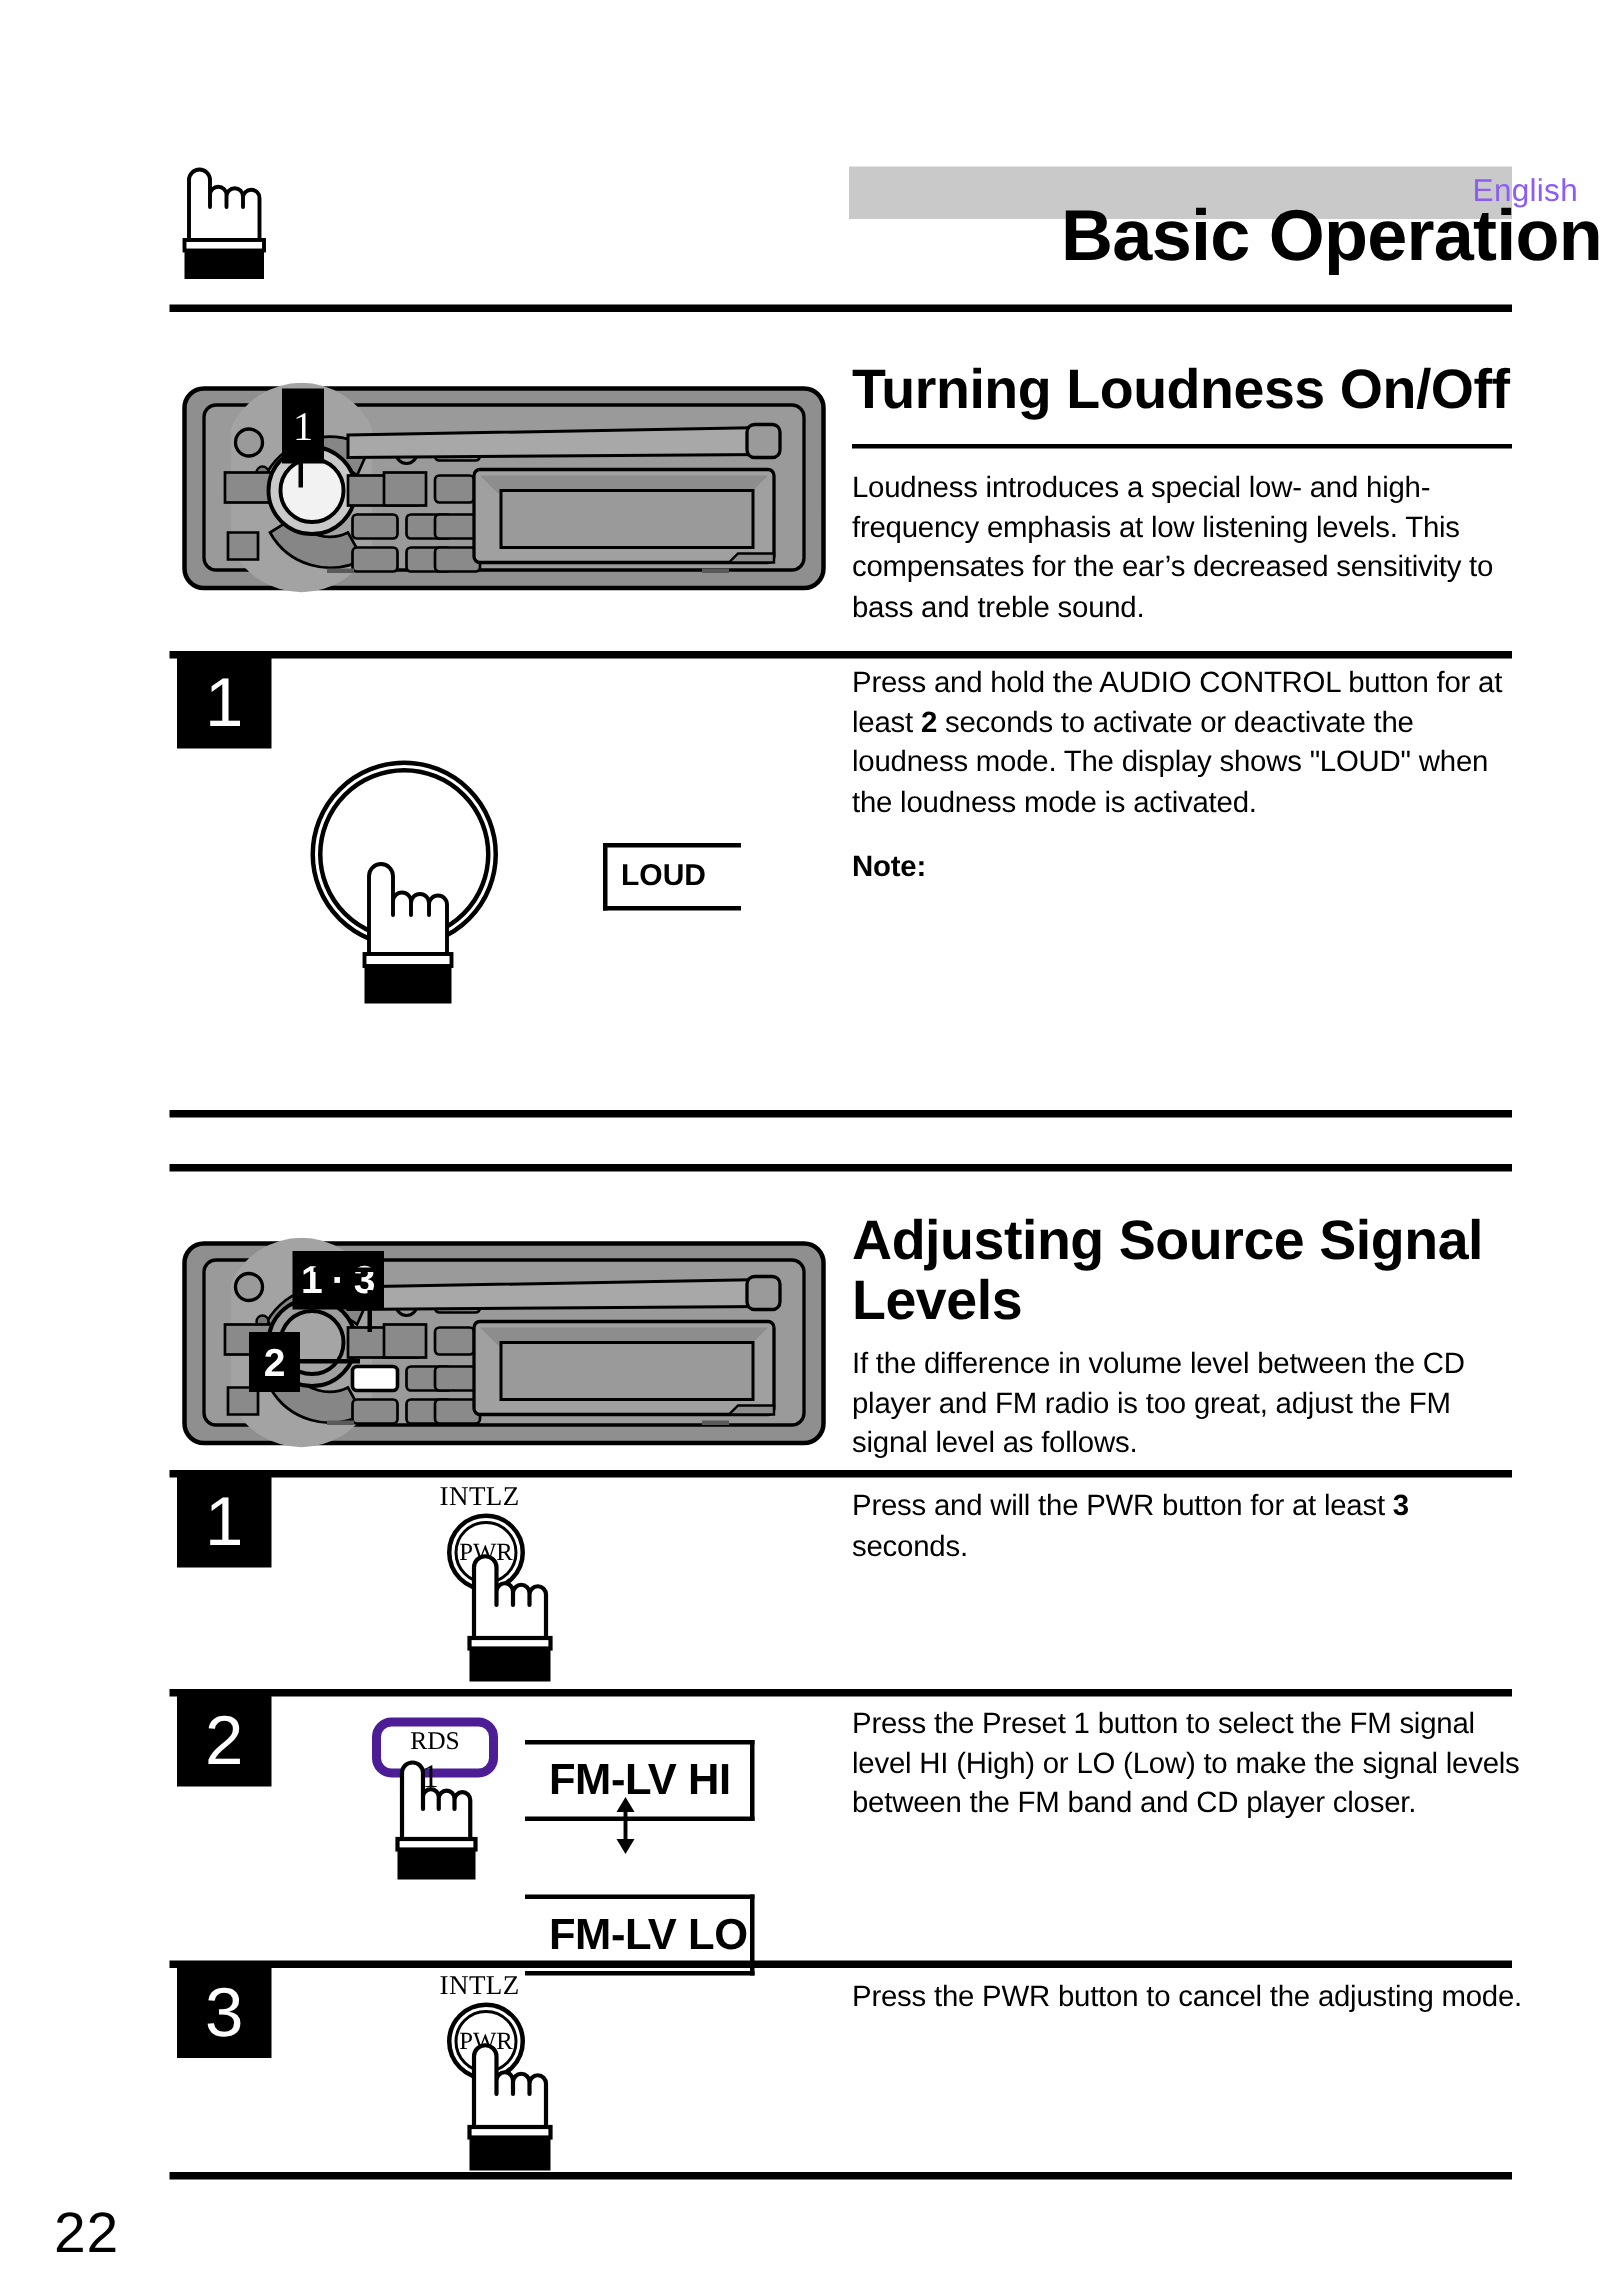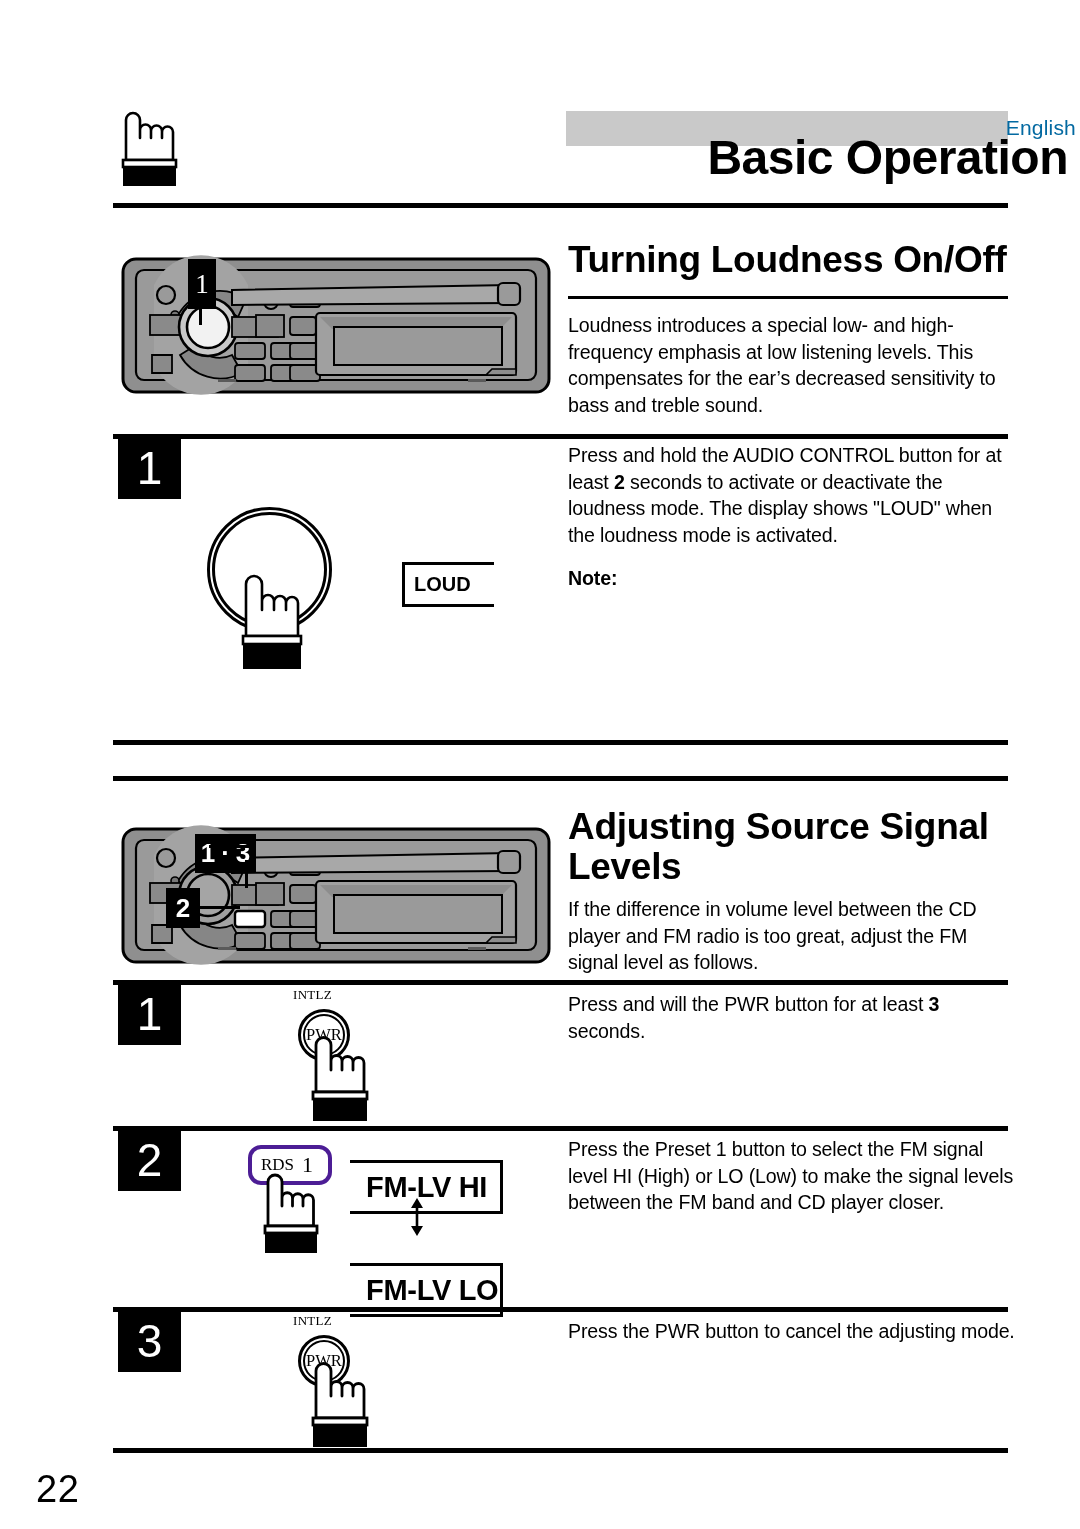--- a/index.html
+++ b/index.html
@@ -39,26 +39,26 @@
   .lang-band {
     position: absolute;
     left: 566px;
     top: 111px;
     width: 442px;
     height: 35px;
     background: #c9c9c9;
   }
   .lang-text {
     position: absolute;
-    right: 4px;
+    right: 28px;
     top: 111px;
     font-size: 21px;
     line-height: 33px;
     letter-spacing: .2px;
-    color: #0369a1;
+    color: #8b5cf6;
   }
   .page-title {
     position: absolute;
     right: 12px;
     top: 130px;
     font-size: 48px;
     font-weight: bold;
     letter-spacing: -0.5px;
     white-space: nowrap;
   }
@@ -147,21 +147,21 @@
   .fmbox .disp-label {
     font-size: 29px;
     font-weight: bold;
     letter-spacing: -0.3px;
   }
 
   
   .keylabel {
     position: absolute;
     font-family: "Liberation Serif", serif;
-    font-size: 13px;
+    font-size: 18px;
     letter-spacing: .3px;
   }
   .pwr-circle {
     position: absolute;
     width: 52px;
     height: 52px;
     border: 3.5px solid #000;
     border-radius: 50%;
     box-sizing: border-box;
   }
@@ -177,28 +177,29 @@
     justify-content: center;
     font-family: "Liberation Serif", serif;
     font-size: 16.5px;
   }
 
   
   .rds-key {
     position: absolute;
     width: 84px;
     height: 40px;
-    border: 4px solid #4c1d95;
+    border: 6px solid #4c1d95;
     border-radius: 13px;
     box-sizing: border-box;
     display: flex;
     align-items: center;
     justify-content: space-between;
     padding: 0 9px;
     font-family: "Liberation Serif", serif;
+    flex-direction: column;
   }
   .rds-key .rds-t { font-size: 17px; }
   .rds-key .rds-n { font-size: 22px; padding-right: 6px;}
 
   
   .page-num {
     position: absolute;
     left: 36px;
     top: 1468px;
     font-size: 38px;

